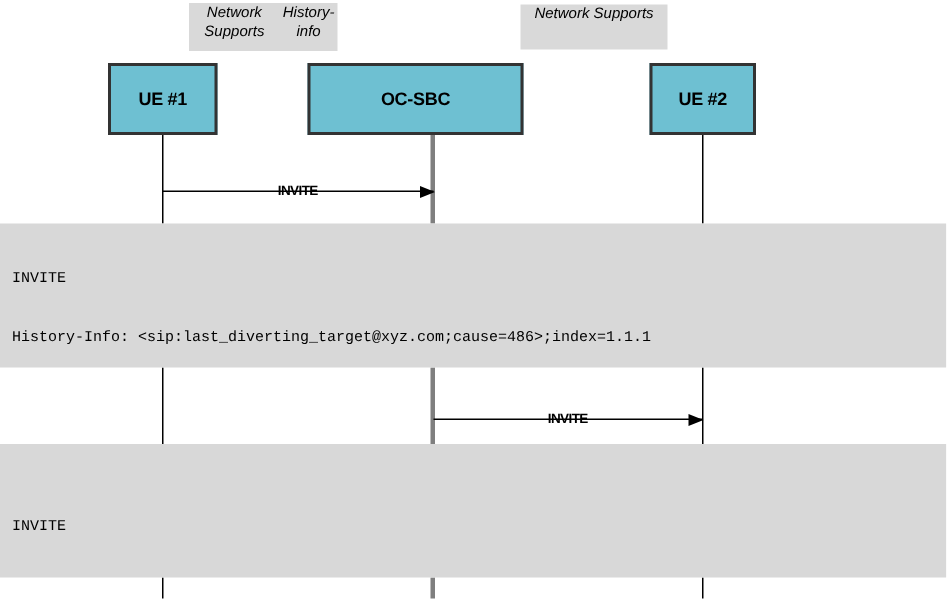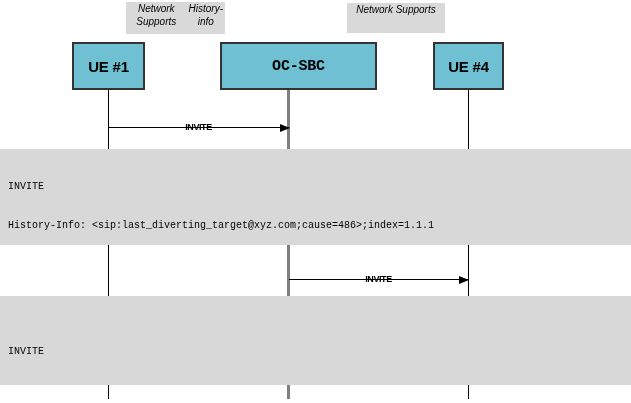--- a/index.html
+++ b/index.html
@@ -27,25 +27,25 @@
   .note-diversion{left:347px;top:3px;width:98px;height:30px;}
 
   
   .actor{
     position:absolute;
     top:42px;height:48px;
     background:#6ec0d2;
     border:2px solid #333333;
     box-sizing:border-box;
     display:flex;align-items:center;justify-content:center;
-    font-size:15px;font-weight:bold;color:#000;
+    font-size:12px;font-weight:bold;color:#000;
     letter-spacing:-0.2px;
   }
   .actor-ue1{left:72px;width:73px;}
-  .actor-sbc{left:220px;width:157px;font-family:Liberation Mono, monospace;}
+  .actor-sbc{left:205px;width:144px;}
   .actor-ue2{left:433px;width:71px;}
 
   
   .lifeline{position:absolute;background:#000;width:1px;}
   .lifeline.sbc{background:#7f7f7f;width:3px;}
   .ll-ue1{left:108px;}
   .ll-sbc{left:287px;}
   .ll-ue2{left:468px;}
   .seg1{top:90px;height:59px;}
   .seg2{top:245px;height:51px;}
@@ -97,21 +97,21 @@
     <span>Network Supports</span>
   </div>
 
   <div class="actor actor-ue1">
     <span>UE #1</span>
   </div>
   <div class="actor actor-sbc">
     <span>OC-SBC</span>
   </div>
   <div class="actor actor-ue2">
-    <span>UE #4</span>
+    <span>UE #2</span>
   </div>
 
   <div class="lifeline ll-ue1 seg1"></div>
   <div class="lifeline ll-ue1 seg2"></div>
   <div class="lifeline ll-ue1 seg3"></div>
 
   <div class="lifeline sbc ll-sbc seg1"></div>
   <div class="lifeline sbc ll-sbc seg2"></div>
   <div class="lifeline sbc ll-sbc seg3"></div>
 

